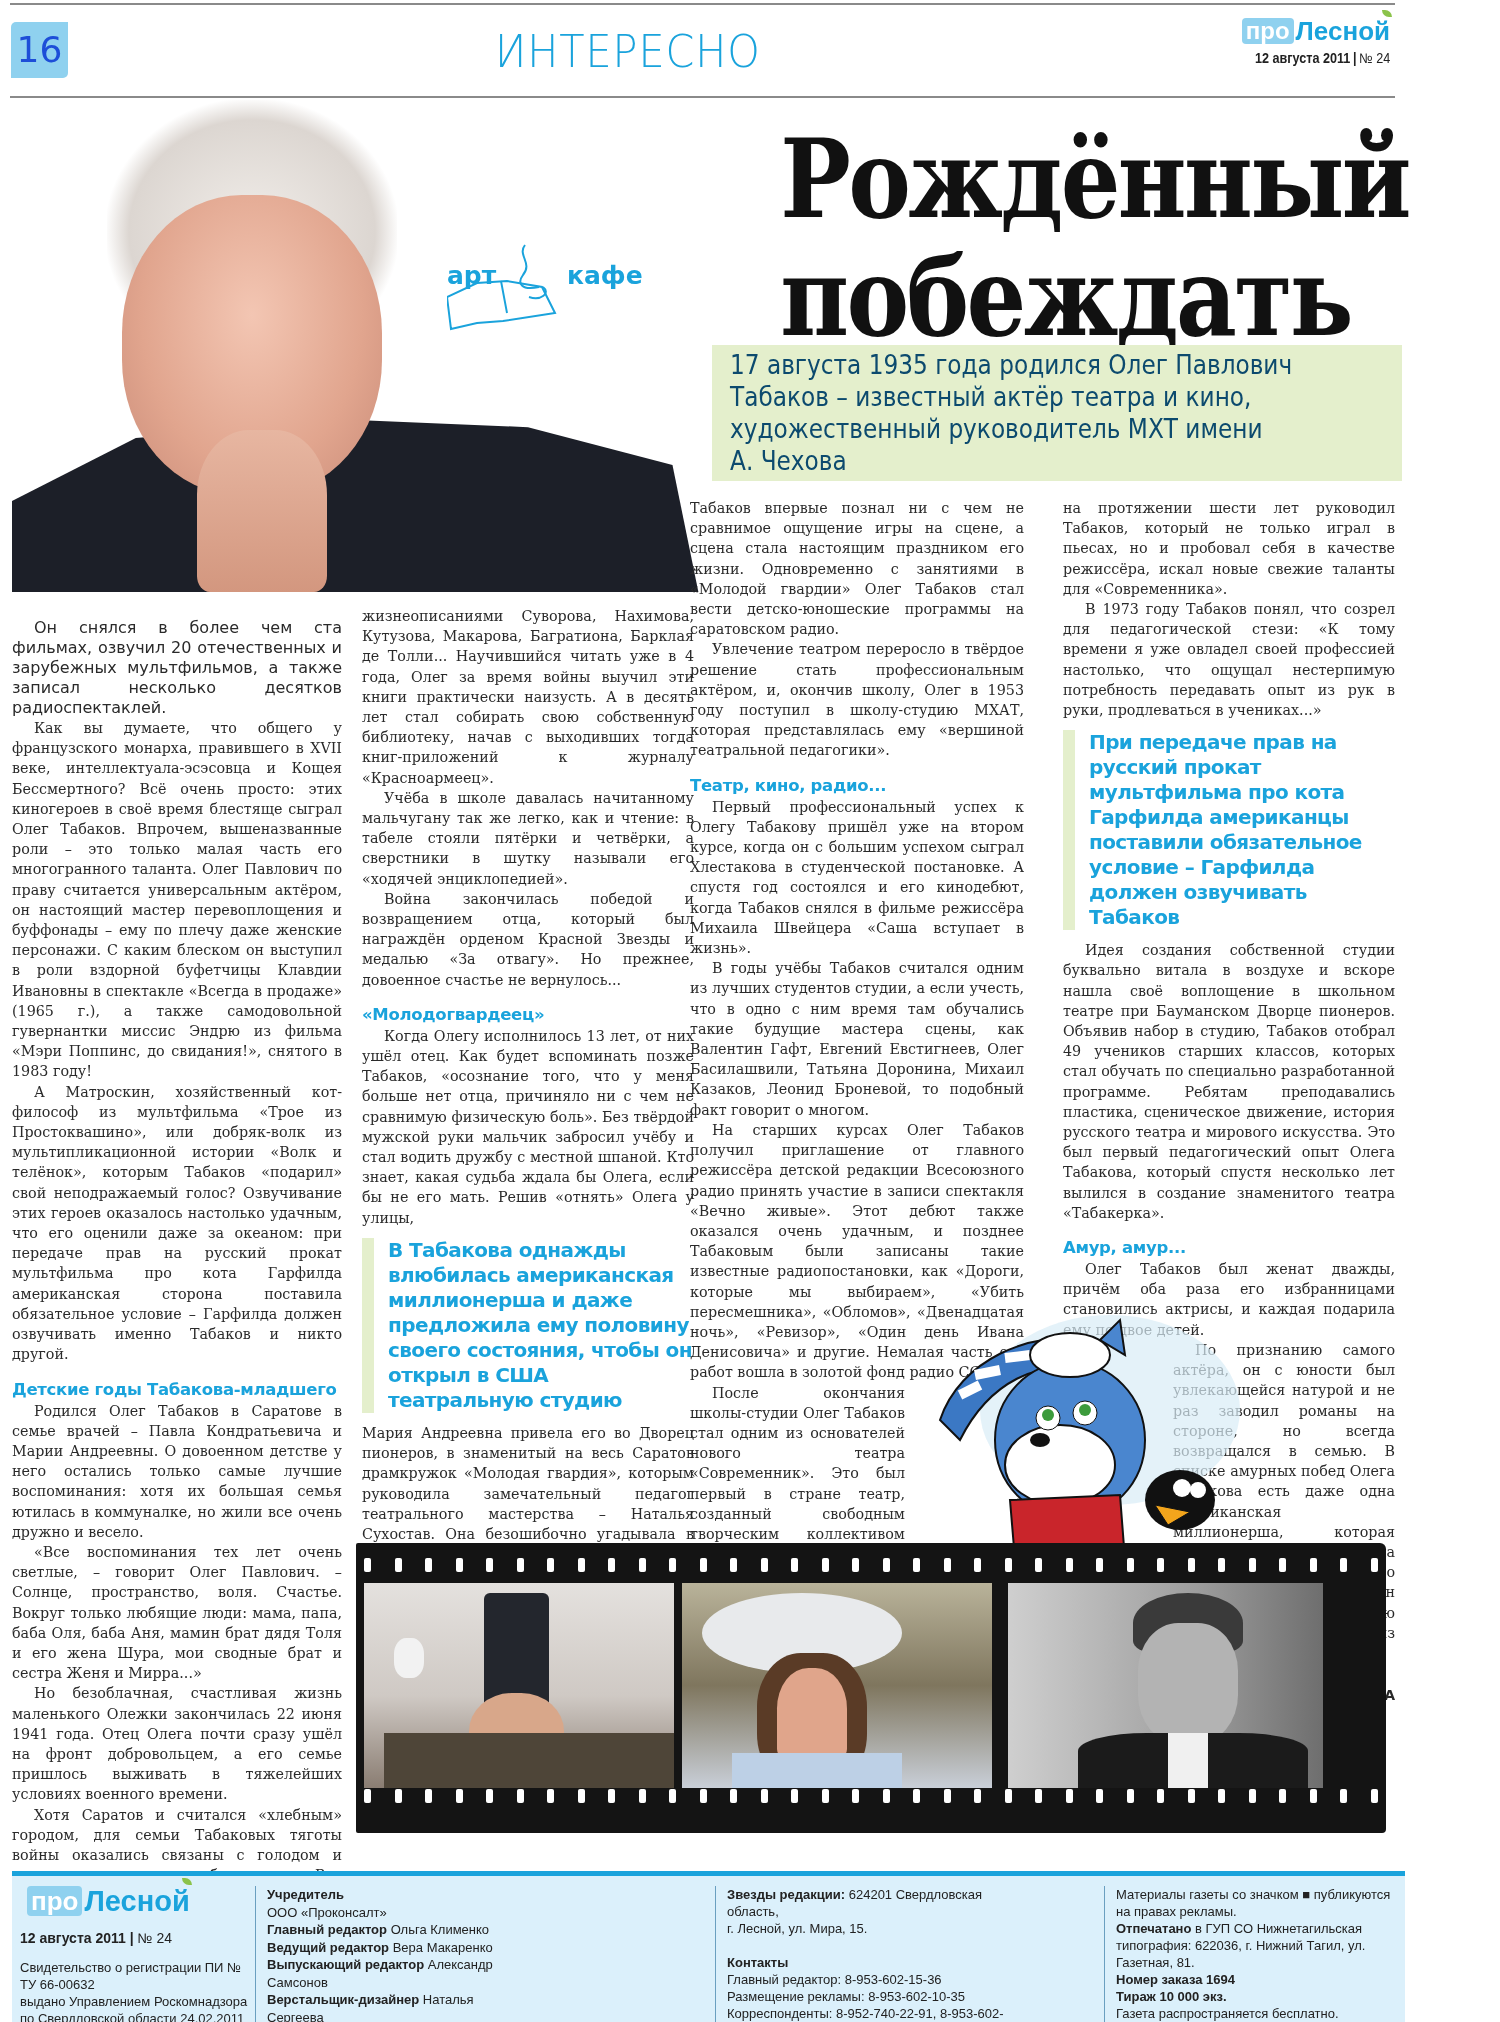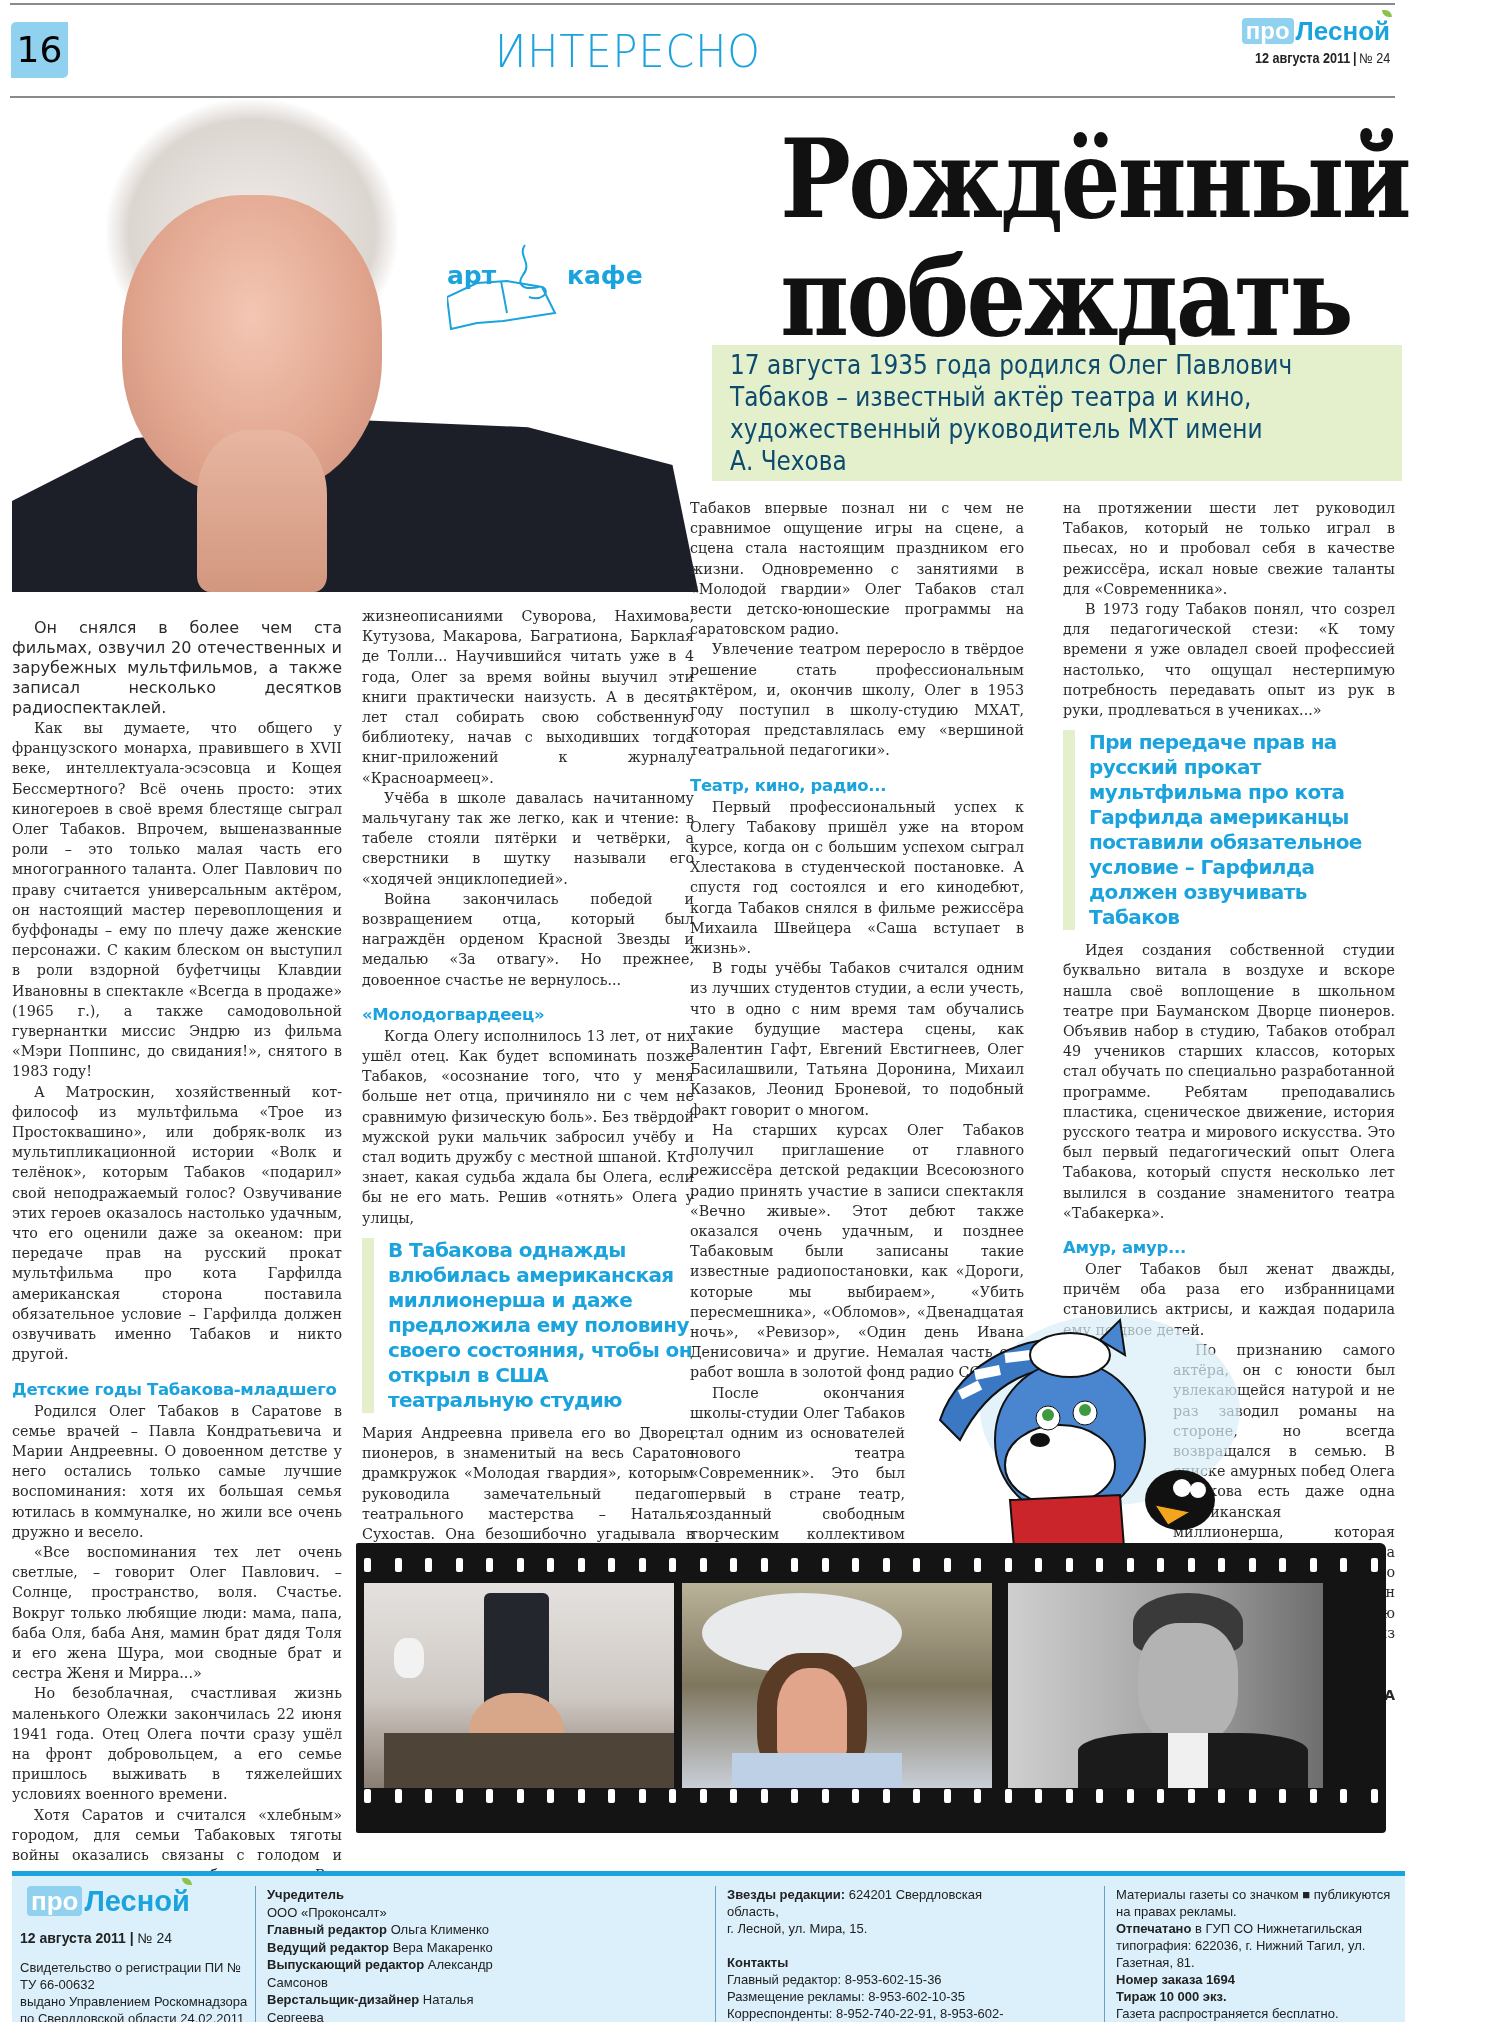--- a/index.html
+++ b/index.html
@@ -6,21 +6,21 @@
   html, body { width: 1500px; height: 2022px; background: #fff; overflow: hidden; }
   body { position: relative; font-family: "DejaVu Serif", serif; color: #222; }
 
   
   .rule { position: absolute; left: 10px; right: 105px; height: 2px; background: #8a8a8a; }
   .rule.top { top: 3px; }
   .rule.mid { top: 96px; }
   .page-num {
     position: absolute; left: 11px; top: 22px; width: 57px; height: 56px;
     background: #8fd1ef; border-radius: 5px 0 5px 0;
-    color: #000000; font-family: "DejaVu Sans", sans-serif; font-size: 36px; line-height: 56px; text-align: center;
+    color: #1d4ed8; font-family: "DejaVu Sans", sans-serif; font-size: 36px; line-height: 56px; text-align: center;
   }
   .section-title {
     position: absolute; left: 495px; top: 25px;
     font-family: "DejaVu Sans", sans-serif; font-weight: 200; font-size: 45px; letter-spacing: 1px;
     color: #1aa3dc; transform: scaleX(0.92); transform-origin: left center;
   }
   .masthead { position: absolute; right: 110px; top: 18px; text-align: right; }
   .logo { display: inline-flex; align-items: flex-start; font-family: Liberation Sans, sans-serif; font-weight: bold; padding-left: 7px; }
   .logo .pro { background: #8fd1ef; color: #fff; padding: 0 4px; border-radius: 4px; font-size: 24px; line-height: 26px; }
   .logo .les { color: #1aa3dc; font-size: 26px; line-height: 26px; margin-left: 2px; position: relative; }

